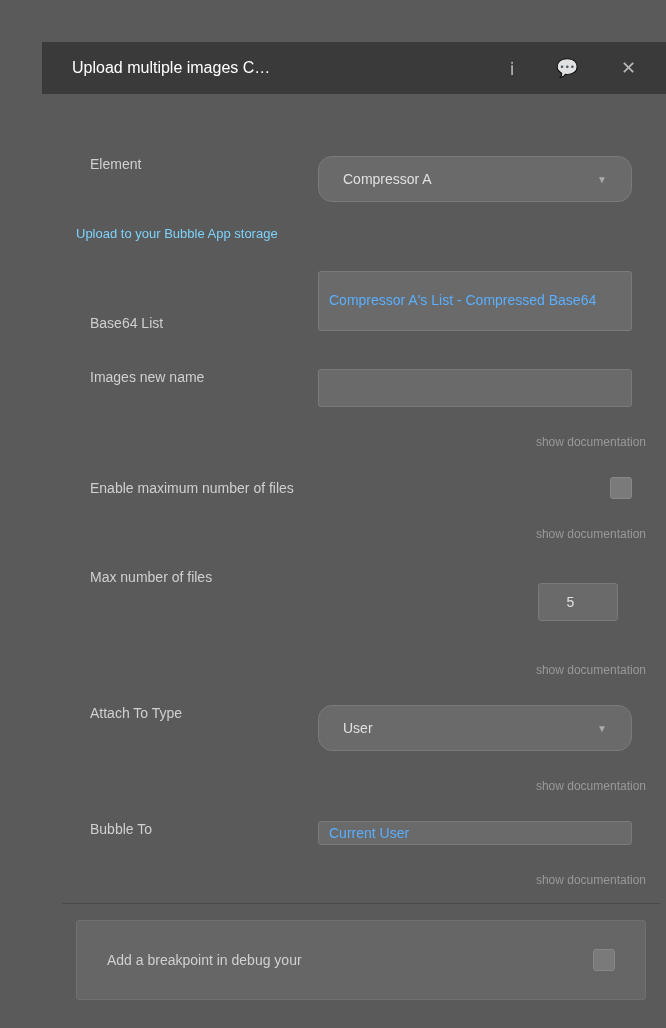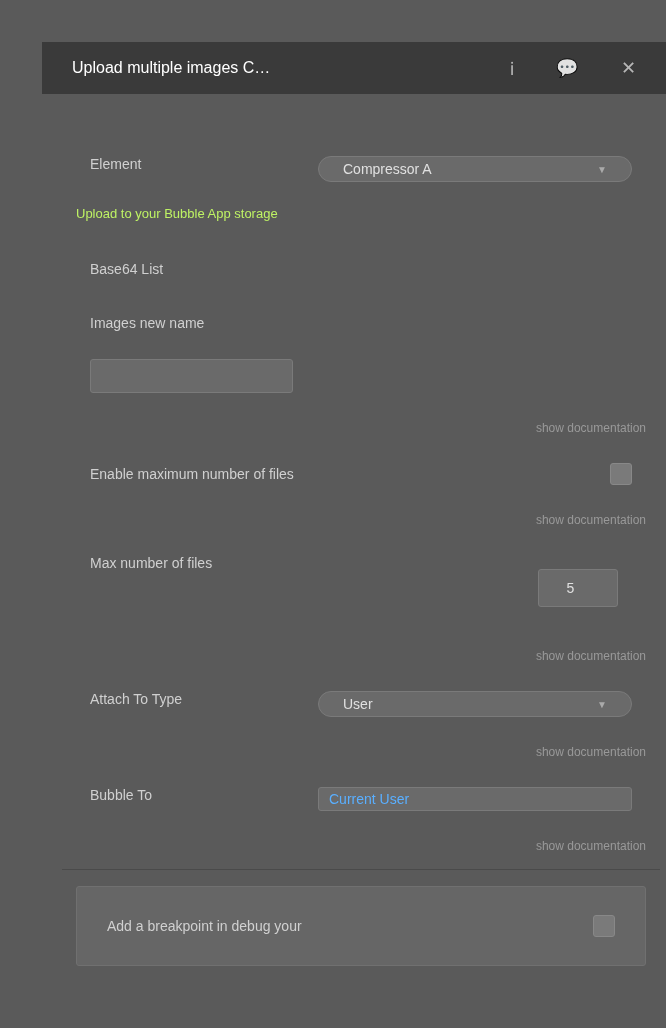--- a/index.html
+++ b/index.html
@@ -56,39 +56,39 @@
     }
 
     .label {
       color: #d0d0d0;
       font-size: 14px;
       min-width: 200px;
       flex-shrink: 0;
     }
 
     .subtitle-text {
-      color: #bef264;
+      color: #7dd3fc;
       font-size: 13px;
       margin-bottom: 16px;
       margin-top: 4px;
     }
 
     .dropdown-select {
       flex: 1;
       background: #6a6a6a;
       border: 1px solid #7a7a7a;
       border-radius: 14px;
       padding: 8px 10px;
       color: #e0e0e0;
       font-size: 14px;
       display: flex;
       align-items: center;
       justify-content: space-between;
       cursor: pointer;
-      height: 26px;
+      height: 46px;
     }
 
     .dropdown-arrow {
       font-size: 10px;
       color: #aaaaaa;
     }
 
     .blue-value {
       color: #5aafff;
       flex: 1;
@@ -234,23 +234,24 @@
     <div class="dropdown-select">
       <span>Compressor A</span>
       <span class="dropdown-arrow">▼</span>
     </div>
   </div>
 
   <div class="subtitle-text">Upload to your Bubble App storage</div>
 
   <div class="row" style="align-items: flex-end;">
     <span class="label" style="padding-top: 10px;">Base64 List</span>
-  </div>
-
-  <div class="row" style="margin-top: 8px; flex-direction: column;">
+    <div class="blue-value">Compressor A's List - Compressed Base64</div>
+  </div>
+
+  <div class="row" style="margin-top: 8px;">
     <span class="label">Images new name</span>
     <input type="text" class="text-input" value="" placeholder="" style="">
   </div>
 
   <div class="show-documentation">show documentation</div>
 
   <div class="row-with-toggle">
     <span class="label">Enable maximum number of files</span>
     <div class="toggle-checkbox"></div>
   </div>

